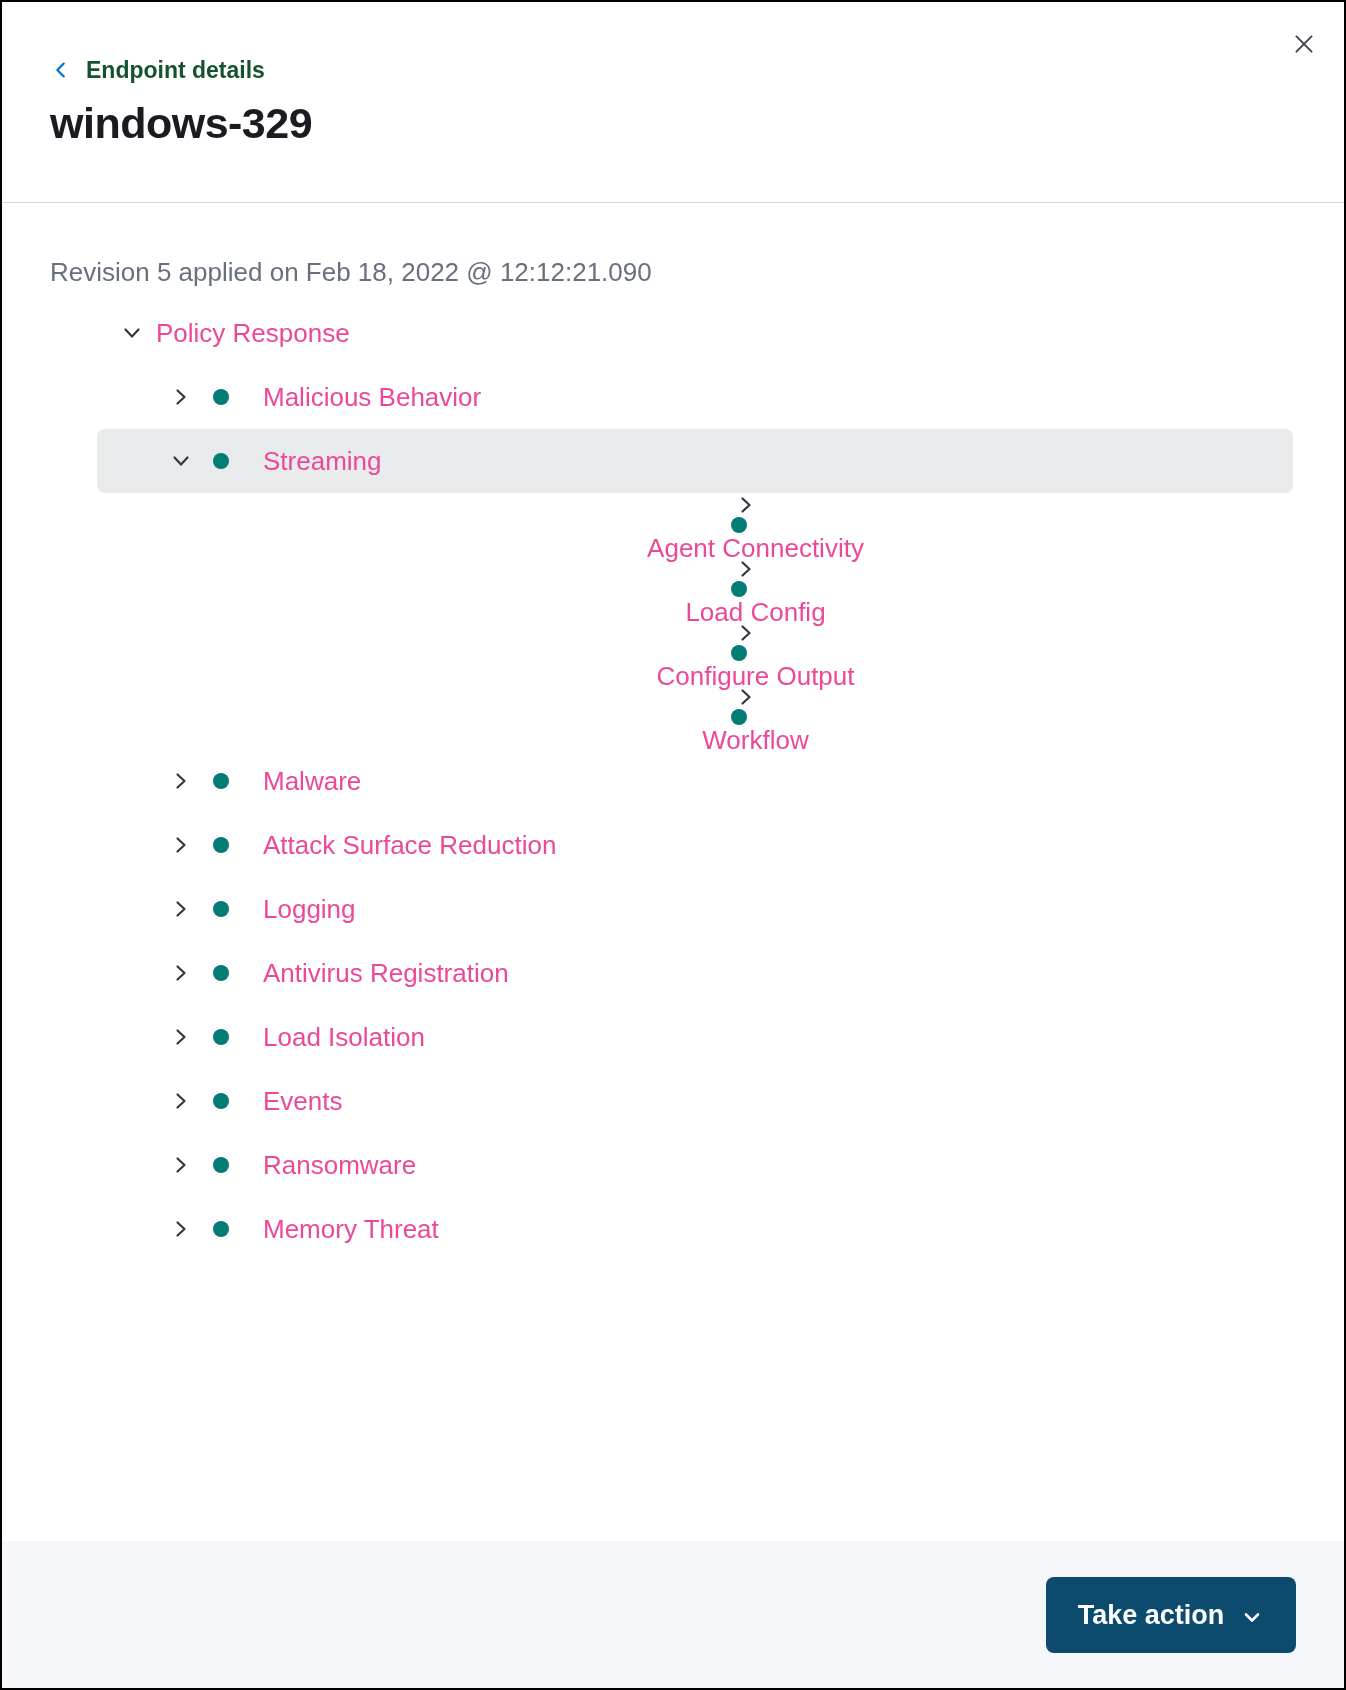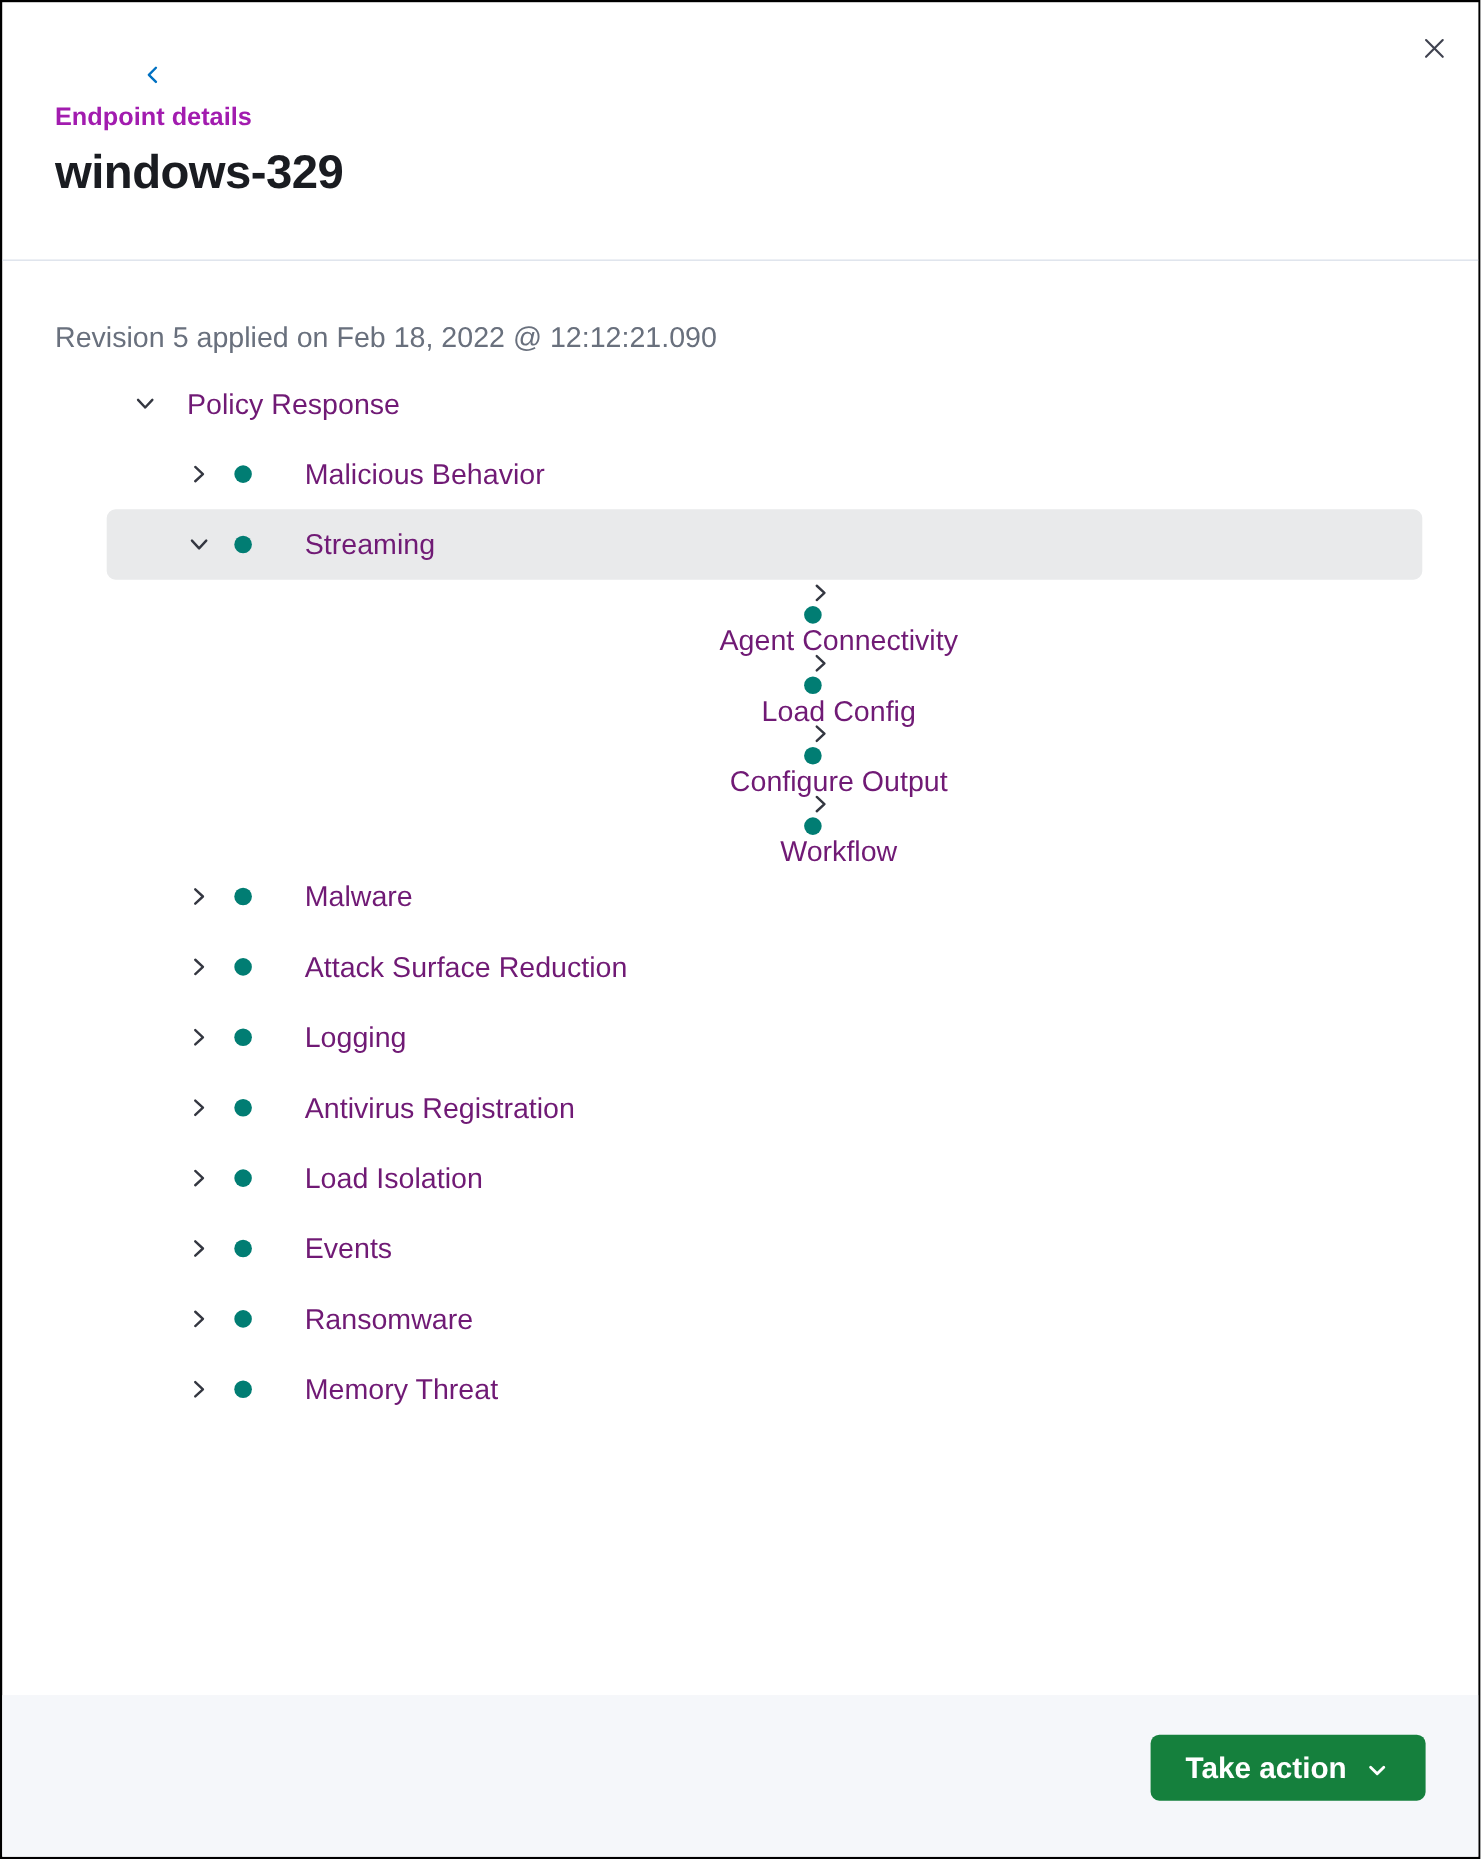--- a/index.html
+++ b/index.html
@@ -13,22 +13,22 @@
     width: 1346px; height: 1690px;
     background: #ffffff;
     border: 2px solid #000000;
     overflow: hidden;
   }
 
   
   .header { padding: 55px 48px 0 48px; }
   .back-link {
     display: inline-flex; align-items: center; gap: 14px;
-    color: #a21caf; font-size: 23px; font-weight: 700;
-    cursor: pointer; text-decoration: none; line-height: 26px; flex-direction: column;
+    color: #14532d; font-size: 23px; font-weight: 700;
+    cursor: pointer; text-decoration: none; line-height: 26px;
   }
   .back-link svg { display: block; }
   .page-title {
     margin-top: 14px;
     font-size: 43px; font-weight: 700; color: #1A1C21;
     letter-spacing: -0.5px; line-height: 48px;
   }
   .close-btn {
     position: absolute; top: 28px; right: 26px;
     width: 28px; height: 28px;
@@ -67,31 +67,31 @@
     display: flex; align-items: center; justify-content: center;
     flex: none;
   }
   .lvl0 .chev { margin-right: 12px; }
   .chev svg { display: block; }
   .chev.expanded svg { transform: rotate(90deg); }
   .dot {
     width: 16px; height: 16px; border-radius: 50%;
     background: #017D73; margin-right: 34px; flex: none;
   }
-  .lbl { font-size: 26px; color: #701a75; line-height: 30px; white-space: nowrap; margin-left: 14px; }
+  .lbl { font-size: 26px; color: #ec4899; line-height: 30px; white-space: nowrap; }
 
   
   .footer {
     position: absolute; left: 0; right: 0; bottom: 0;
     height: 147px; background: #F5F7FA;
   }
   .take-action-btn {
     position: absolute; right: 48px; top: 36px;
-    width: 250px; height: 60px;
-    background: #15803d; color: #ffffff;
+    width: 250px; height: 76px;
+    background: #0c4a6e; color: #ffffff;
     border: none; border-radius: 8px;
     font-family: "Liberation Sans", "DejaVu Sans", sans-serif;
     font-size: 27px; font-weight: 700;
     display: flex; align-items: center; justify-content: center; gap: 16px;
     cursor: pointer;
   }
   .take-action-btn svg { display: block; margin-top: 3px; }
 </style>
 </head>
 <body>

